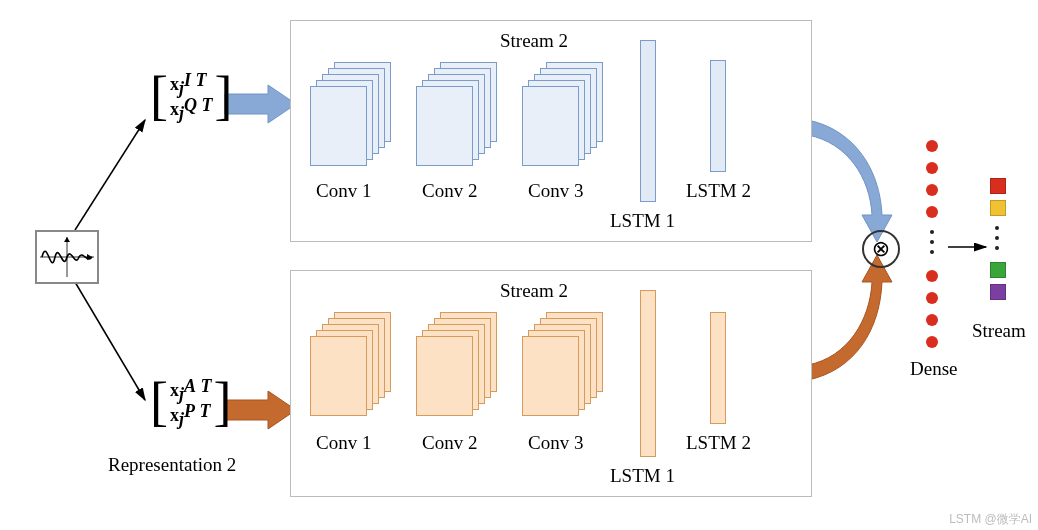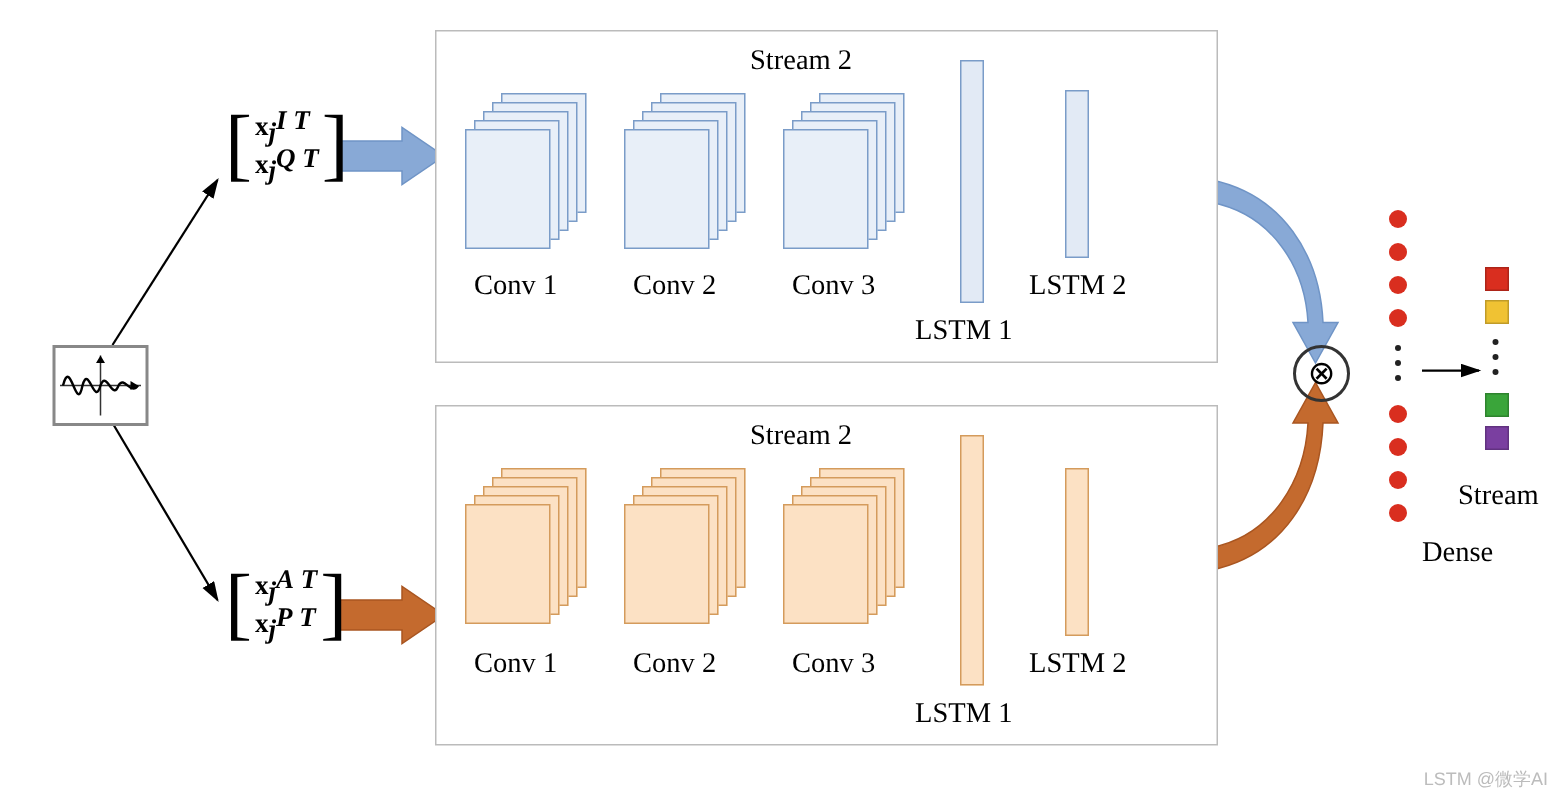--- a/index.html
+++ b/index.html
@@ -200,20 +200,21 @@
     <span>
           <b>x</b>
           <span class="sub">
             <i>j</i>
           </span>
           <span class="sup">P&nbsp;T</span>
         </span>
   </div>
   <span class="bracket">]</span>
 </div>
+<div class="label" style="left:108px; top:454px;">Representation 2</div>
 
 <div class="abs stream-frame s1-frame"></div>
 <div class="label stream-title" style="left:500px; top:30px;">Stream 2</div>
 
 <div class="convstack blue" style="left:310px; top:62px;">
   <div class="convcard" style="left:24px; top:0px;"></div>
   <div class="convcard" style="left:18px; top:6px;"></div>
   <div class="convcard" style="left:12px; top:12px;"></div>
   <div class="convcard" style="left:6px; top:18px;"></div>
   <div class="convcard" style="left:0px; top:24px;"></div>
@@ -288,21 +289,21 @@
   <div class="dot reddot" style="left:0; top:44px;"></div>
   <div class="dot reddot" style="left:0; top:66px;"></div>
   <div class="sdot" style="left:4px; top:90px;"></div>
   <div class="sdot" style="left:4px; top:100px;"></div>
   <div class="sdot" style="left:4px; top:110px;"></div>
   <div class="dot reddot" style="left:0; top:130px;"></div>
   <div class="dot reddot" style="left:0; top:152px;"></div>
   <div class="dot reddot" style="left:0; top:174px;"></div>
   <div class="dot reddot" style="left:0; top:196px;"></div>
 </div>
-<div class="label" style="left:910px; top:358px;margin-left:38px;">Dense</div>
+<div class="label" style="left:910px; top:358px;">Dense</div>
 
 <div class="abs" style="left:990px; top:178px; width:20px; height:150px;">
   <div class="osq" style="left:0; top:0; background:#d92e1f;"></div>
   <div class="osq" style="left:0; top:22px; background:#f0c233;"></div>
   <div class="sdot" style="left:5px; top:48px;"></div>
   <div class="sdot" style="left:5px; top:58px;"></div>
   <div class="sdot" style="left:5px; top:68px;"></div>
   <div class="osq" style="left:0; top:84px; background:#3aa53a;"></div>
   <div class="osq" style="left:0; top:106px; background:#7a3fa0;"></div>
 </div>

